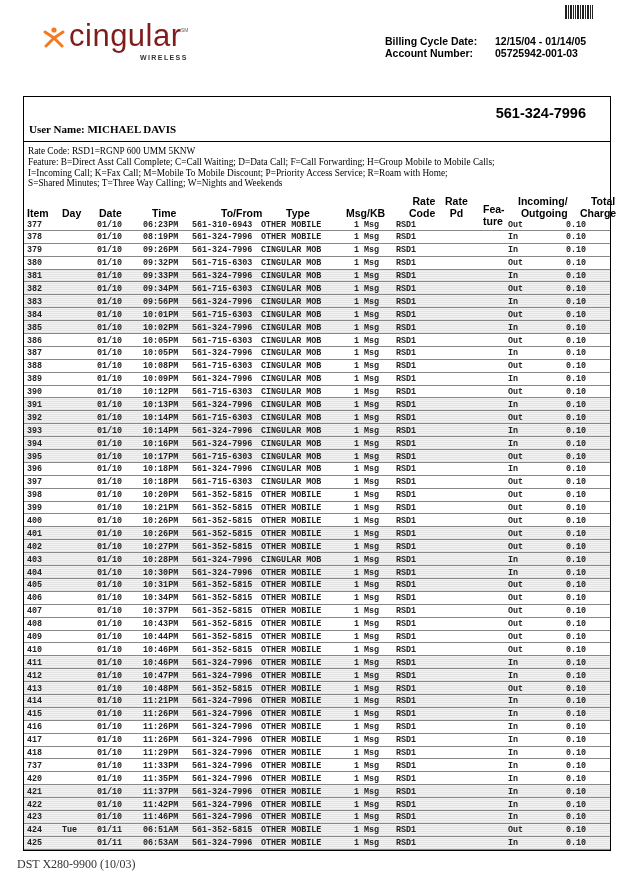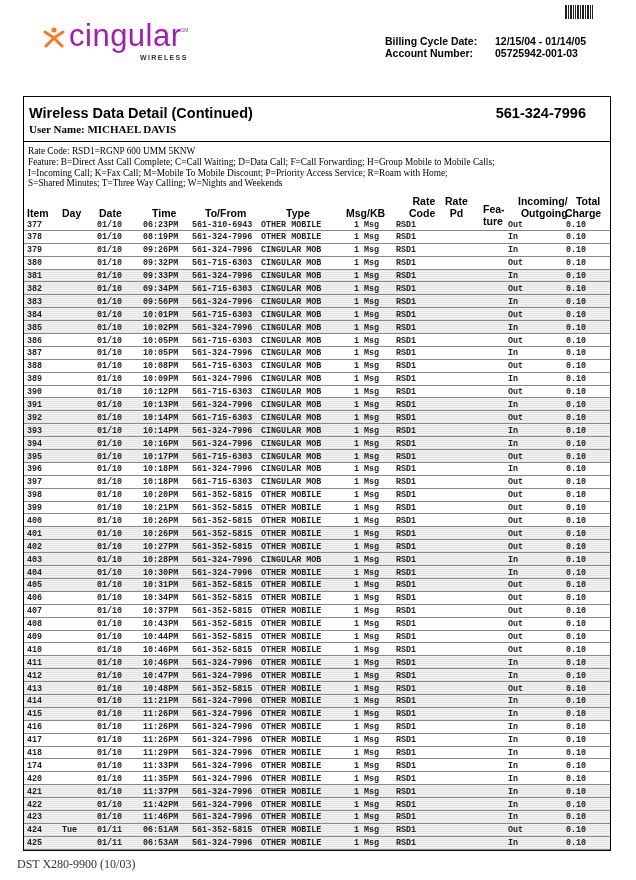--- a/index.html
+++ b/index.html
@@ -1,21 +1,21 @@
 <!DOCTYPE html>
 <html><head>
 <meta charset="utf-8">
 <style>
   html, body { margin: 0; padding: 0; background: #ffffff; }
   body { width: 636px; height: 880px; position: relative; overflow: hidden; font-family: "Liberation Sans", sans-serif; color: #000; }
   .barcode { position: absolute; left: 565px; top: 5px; height: 14px; display: flex; gap: 1px; }
   .barcode span { display: block; height: 14px; background: #222; }
   .logo { position: absolute; left: 43px; top: 20px; width: 150px; height: 45px; }
   .logo .mark { position: absolute; left: 0; top: 6px; width: 22px; height: 22px; }
-  .logo .word { position: absolute; left: 26px; top: -2px; font-size: 31px; color: #a21caf; font-family: "Liberation Sans", sans-serif; letter-spacing: 0.5px; }
+  .logo .word { position: absolute; left: 26px; top: -2px; font-size: 31px; color: #7f1d1d; font-family: "Liberation Sans", sans-serif; letter-spacing: 0.5px; }
   .logo .tm { position: absolute; left: 138px; top: 7px; font-size: 5px; color: #666; }
   .logo .sub { position: absolute; left: 97px; top: 34px; font-size: 7px; color: #333; letter-spacing: 1.4px; font-weight: bold; }
   .meta { position: absolute; left: 385px; top: 35px; font-size: 10.5px; font-weight: bold; line-height: 12px; }
   .meta .row { display: flex; }
   .meta .k { width: 110px; }
   .meta .v { }
   .box { position: absolute; left: 23px; top: 96px; width: 588px; height: 755px; border: 1.5px solid #000; box-sizing: border-box; }
   .hdr { position: absolute; left: 0; top: 0; width: 100%; height: 44px; border-bottom: 1px solid #000; }
   .hdr .title { position: absolute; left: 5px; top: 8px; font-size: 14.5px; font-weight: bold; }
   .hdr .phone { position: absolute; right: 24px; top: 8px; font-size: 14.5px; font-weight: bold; }
@@ -76,57 +76,56 @@
     <span class="v">12/15/04 - 01/14/05</span>
   </div>
   <div class="row">
     <span class="k">Account Number:</span>
     <span class="v">05725942-001-03</span>
   </div>
 </div>
 
 <div class="box">
   <div class="hdr">
-    <div class="title">Wireless Data Detail (Continued)</div>
     <div class="phone">561-324-7996</div>
     <div class="user">User Name: MICHAEL DAVIS</div>
   </div>
 
   <div class="legend">
     <div>Rate Code: RSD1=RGNP 600 UMM 5KNW</div>
     <div>Feature: B=Direct Asst Call Complete; C=Call Waiting; D=Data Call; F=Call Forwarding; H=Group Mobile to Mobile Calls;</div>
     <div>I=Incoming Call; K=Fax Call; M=Mobile To Mobile Discount; P=Priority Access Service; R=Roam with Home;</div>
     <div>S=Shared Minutes;  T=Three Way Calling; W=Nights and Weekends</div>
   </div>
 
   <div class="colhead">
     <div style="left:3px; top:12px">Item</div>
     <div style="left:38px; top:12px">Day</div>
     <div style="left:75px; top:12px">Date</div>
     <div style="left:128px; top:12px">Time</div>
-    <div style="left:181px; top:12px">To/From</div>
+    <div style="left:197px; top:12px">To/From</div>
     <div style="left:262px; top:12px">Type</div>
     <div style="left:322px; top:12px">Msg/KB</div>
     <div style="left:385px; top:0; text-align:right">
       <div style="position:static; text-align:right">Rate</div>
       <div style="position:static; text-align:right">Code</div>
     </div>
     <div style="left:421px; top:0; text-align:center">
       <div style="position:static">Rate</div>
       <div style="position:static; text-align:center">Pd</div>
     </div>
     <div style="left:459px; top:8px">
       <div style="position:static">Fea-</div>
       <div style="position:static">ture</div>
     </div>
     <div style="left:494px; top:0; text-align:right">
       <div style="position:static">Incoming/</div>
       <div style="position:static">Outgoing</div>
     </div>
-    <div style="left:541px; top:0; text-align:right">
+    <div style="left:556px; top:0; text-align:right">
       <div style="position:static; text-align:right; padding-right:1px">Total</div>
       <div style="position:static">Charge</div>
     </div>
   </div>
 
   <div class="rows" id="rows">
       <div class="r">
         <span class="c-item">377</span>
         <span class="c-day"></span>
         <span class="c-date">01/10</span>
@@ -708,21 +707,21 @@
         <span class="c-tofrom">561-324-7996</span>
         <span class="c-type">OTHER MOBILE</span>
         <span class="c-msg">1 Msg</span>
         <span class="c-rc">RSD1</span>
         <span class="c-pd"></span>
         <span class="c-feat"></span>
         <span class="c-io">In</span>
         <span class="c-chg">0.10</span>
       </div>
       <div class="r">
-        <span class="c-item">174</span>
+        <span class="c-item">737</span>
         <span class="c-day"></span>
         <span class="c-date">01/10</span>
         <span class="c-time">11:33PM</span>
         <span class="c-tofrom">561-324-7996</span>
         <span class="c-type">OTHER MOBILE</span>
         <span class="c-msg">1 Msg</span>
         <span class="c-rc">RSD1</span>
         <span class="c-pd"></span>
         <span class="c-feat"></span>
         <span class="c-io">In</span>

